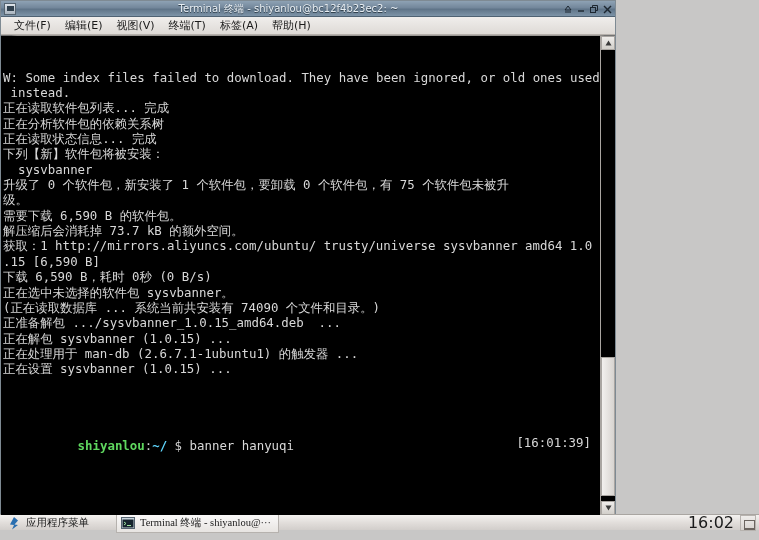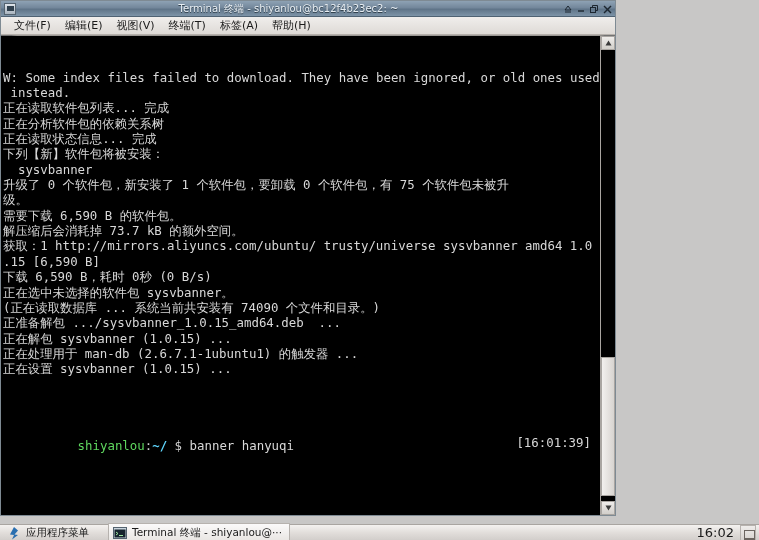--- a/index.html
+++ b/index.html
@@ -94,21 +94,21 @@
     font-size: 12.4px;
     line-height: 15.35px;
     padding: 3px 0 0 2px;
     overflow: hidden;
     white-space: pre;
     position: relative;
     z-index: 2;
   }
   .tline { white-space: pre; min-height: 15.35px; }
   .prompt-line { position: relative; }
-  .u-host { color: #5fd75f; font-weight: normal; margin-top: 36px; }
+  .u-host { color: #5fd75f; font-weight: bold; margin-top: 36px; }
   .u-path { color: #5fd7ff; font-weight: bold; }
   .u-sym  { color: #cfcfcf; }
   .u-cmd  { color: #d8d8d8; }
   .ts {
     position: absolute; right: 9px; top: 12px;
     color: #d8d8d8;
   }
 
   
   #watermark {
@@ -150,44 +150,44 @@
   .sb-track { flex: 1; background: #000; position: relative; }
   .sb-thumb {
     position: absolute; left: 0; right: 0;
     top: 68%; height: 31%;
     background: linear-gradient(to right,#f2f0ee,#d8d4d0);
     border: 1px solid #a9a5a1;
   }
 
   
   #taskbar {
-    position: absolute; left: 0; bottom: 0;
+    position: absolute; left: 0; bottom: 10px;
     width: 759px; height: 16px;
     background: linear-gradient(to bottom,#f4f2f0 0%,#e2dedb 50%,#d2cecb 100%);
     border-top: 1px solid #a9a5a1;
     display: flex; align-items: center;
     padding: 0 3px;
   }
   .tb-entry {
     display: flex; align-items: center;
     height: 20px; padding: 0 7px 0 4px;
     font-size: 10.5px; color: #1a1a1a;
     white-space: nowrap;
   }
   #tb-appmenu { }
   #tb-task {
     border: 1px solid #b6b2ae;
     background: linear-gradient(to bottom,#fbfafa,#e7e4e1);
-    margin-left: 12px;
-    max-width: 230px; overflow: hidden;
+    margin-left: 20px;
+    max-width: 230px; overflow: hidden; font-family: Liberation Serif, serif;
   }
   .tb-ico { width: 14px; height: 14px; margin-right: 5px; flex: none; }
   #tb-spacer { flex: 1; }
   #tb-clock {
-    font-size: 13px; color: #1a1a1a;
+    font-size: 16px; color: #1a1a1a;
     padding-right: 6px;
   }
   #tb-tray {
     width: 16px; height: 16px;
     border: 1px solid #b6b2ae;
     background: linear-gradient(to bottom,#efedeb,#d6d2ce);
     position: relative;
   }
   #tb-tray::after {
     content:""; position:absolute; left:3px; top:4px;

